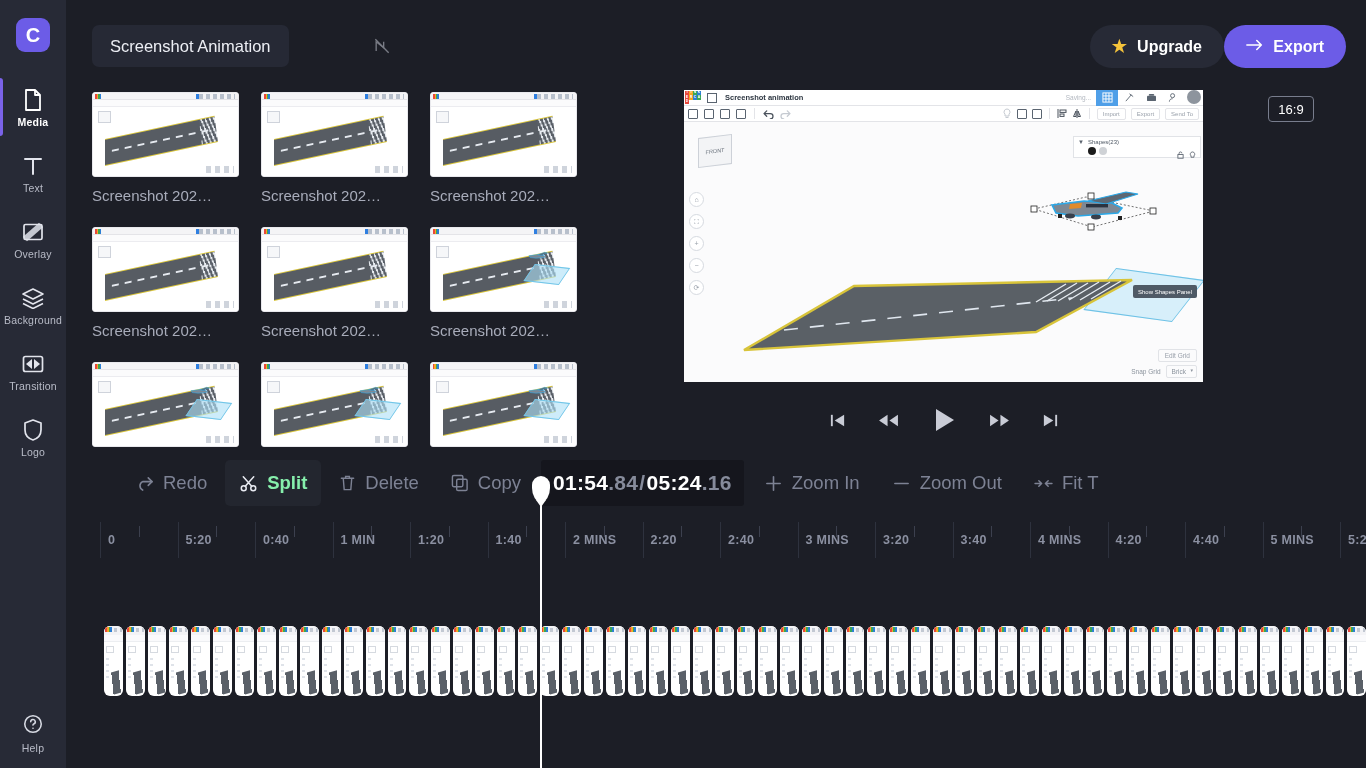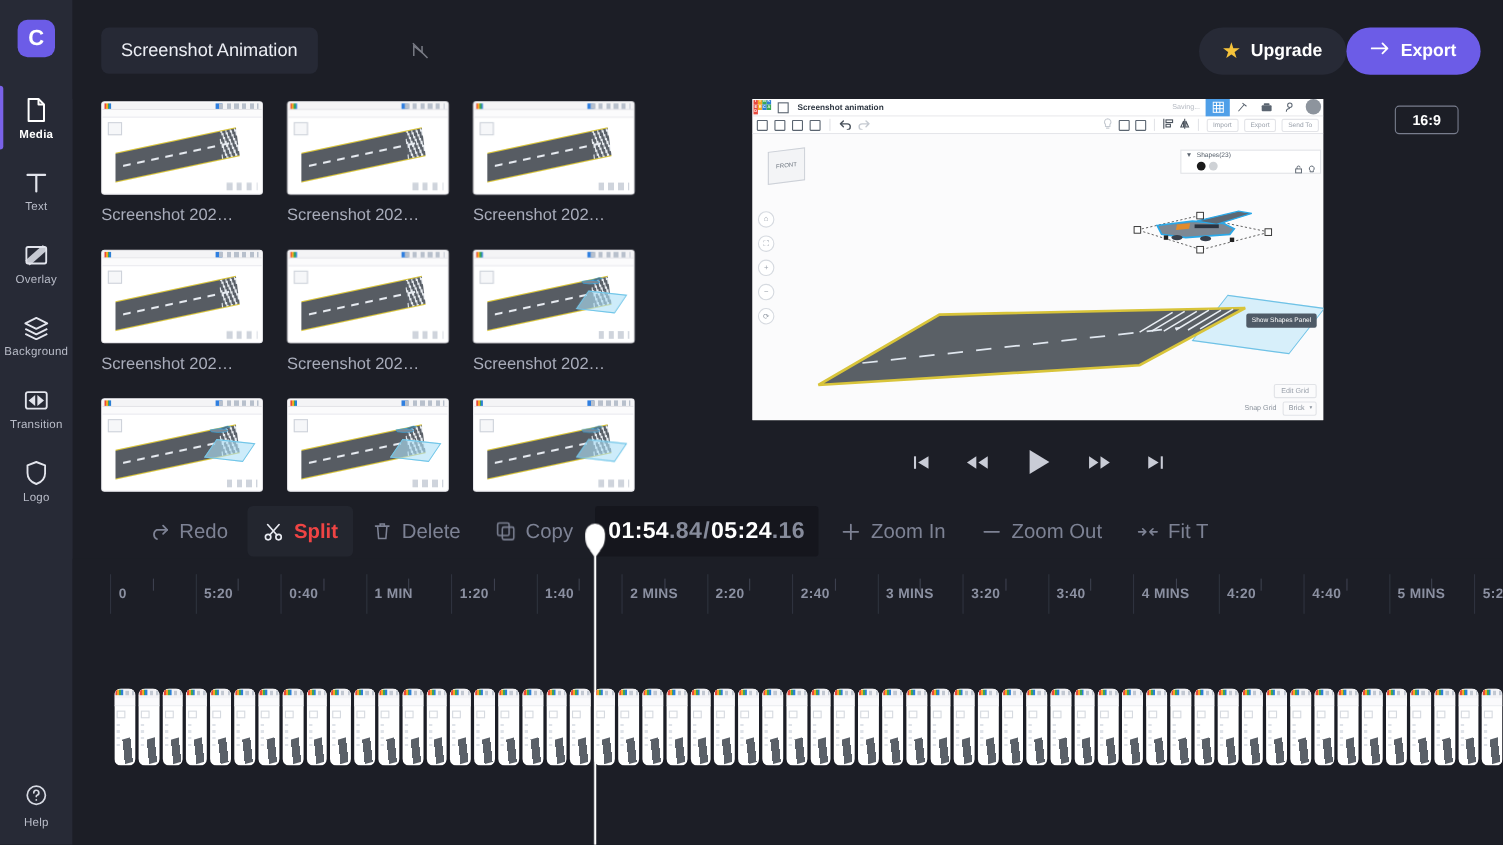--- a/index.html
+++ b/index.html
@@ -216,38 +216,38 @@
 
   
   .playback {
     position: absolute; left: 684px; top: 396px; width: 519px; height: 48px;
     display: flex; align-items: center; justify-content: center; gap: 32px;
   }
   .pb { color: #c9ccd6; cursor: pointer; display: flex; align-items: center; justify-content: center; }
   .pb.play svg { width: 26px; height: 26px; }
 
   .ratio-chip {
-    position: absolute; left: 1268px; top: 96px; width: 58px; height: 26px;
+    position: absolute; left: 1268px; top: 96px; width: 46px; height: 26px;
     border: 1px solid #787d8d; border-radius: 4px; background: #1c1e26;
     display: flex; align-items: center; justify-content: center;
-    color: #ffffff; font-size: 13px; font-weight: 700; cursor: pointer;
+    color: #ffffff; font-size: 13px; font-weight: 400; cursor: pointer;
   }
 
   
   .editbar {
     position: absolute; left: 66px; top: 458px; right: 0; height: 50px;
     display: flex; align-items: center; gap: 4px; padding-left: 55px;
   }
   .ebtn {
     height: 46px; padding: 0 14px; border-radius: 5px; background: transparent;
     display: flex; align-items: center; gap: 9px; cursor: pointer;
     color: #7d8294; font-size: 18.5px; white-space: nowrap; border: none;
     font-family: "Liberation Sans", sans-serif;
   }
-  .ebtn.on { background: #23262f; color: #ef4444; font-weight: 700; }
+  .ebtn.on { background: #23262f; color: #86efac; font-weight: 700; }
   .ebtn .eico { display: flex; align-items: center; justify-content: center; }
   .timecode {
     height: 46px; padding: 0 12px; display: flex; align-items: center;
     background: #15161d; border-radius: 3px; font-size: 21px; font-weight: 700;
     letter-spacing: .3px; margin: 0 2px;
   }
   .tc-main { color: #ffffff; }
   .tc-frac { color: #868b9b; }
   .tc-slash { color: #868b9b; margin: 0 1px; }
 

